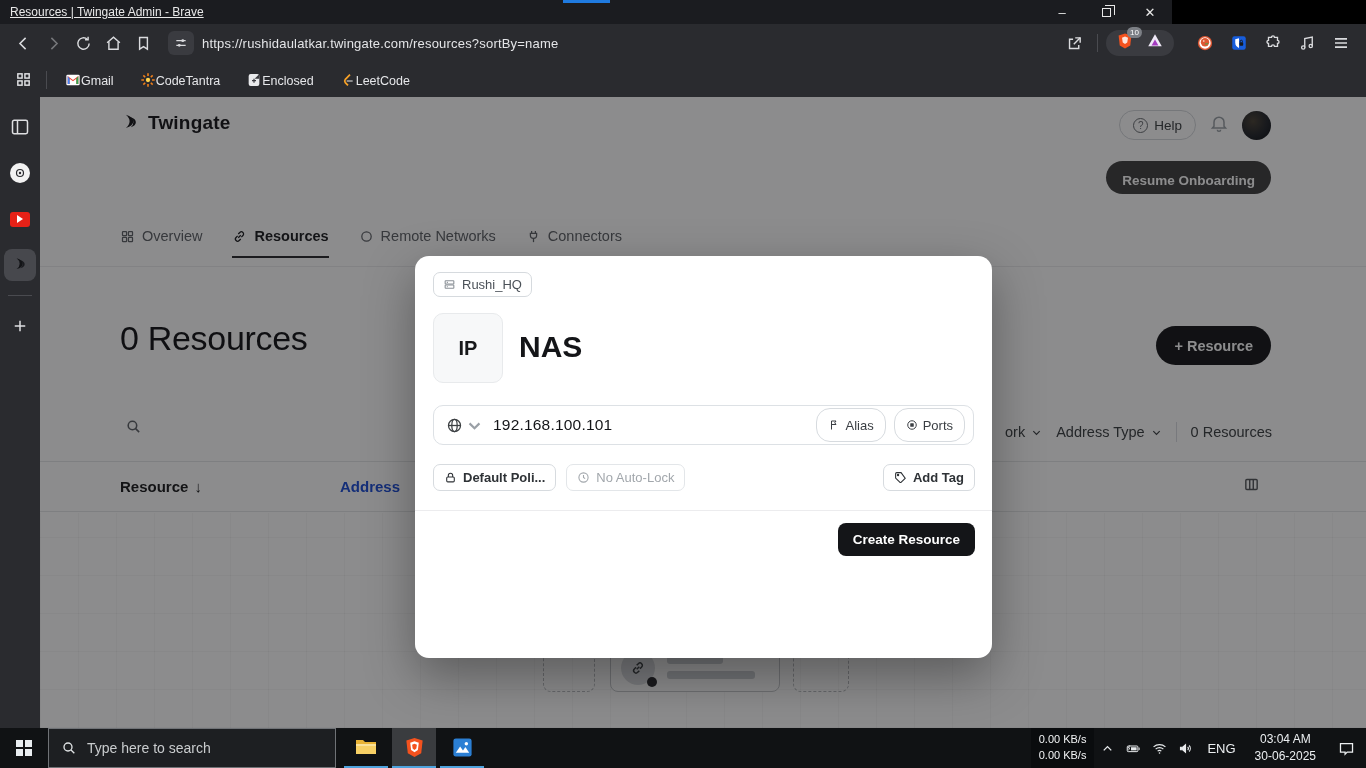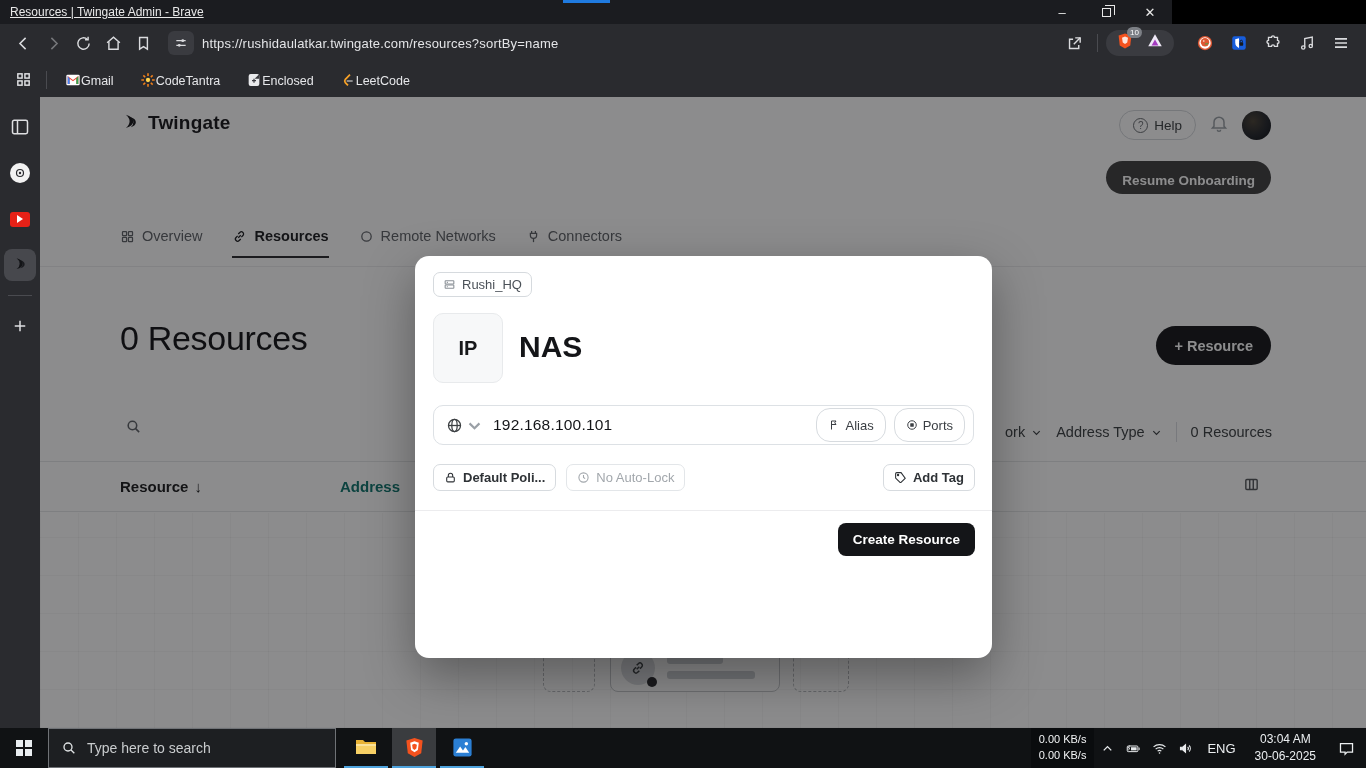--- a/index.html
+++ b/index.html
@@ -89,21 +89,21 @@
   .search-input::placeholder { color:#85898e; }
   .filters { position:absolute; right:94px; top:325px; display:flex; align-items:center; gap:14px;
     font-size:14.5px; color:#3c4043; }
   .filter-item { display:flex; align-items:center; gap:6px; }
   .filter-item svg { width:11px; height:11px; }
   .f-div { width:1px; height:20px; background:#dadce0; }
   .tbl-head { position:absolute; left:0; top:364px; width:1326px; height:51px;
     border-top:1px solid #e5e7e9; border-bottom:1px solid #e5e7e9; display:flex; align-items:center; }
   .col-resource { position:absolute; left:80px; font-size:15px; font-weight:700; color:#1b1c1e;
     display:flex; align-items:center; gap:6px; }
-  .col-address { position:absolute; left:300px; font-size:15px; font-weight:600; color:#0f766e; }
+  .col-address { position:absolute; left:300px; font-size:15px; font-weight:600; color:#1d4ed8; }
   .cols-icon { position:absolute; right:106px; color:#55585c; }
 
   .empty-zone { position:absolute; left:0; top:416px; width:1326px; height:215px;
     background-image:
       repeating-linear-gradient(0deg, rgba(0,0,0,0.03) 0 1px, transparent 1px 38px),
       repeating-linear-gradient(90deg, rgba(0,0,0,0.03) 0 1px, transparent 1px 38px); }
   .ph-card { position:absolute; left:570px; top:130px; width:170px; height:49px;
     border:1px solid #c6c9cc; border-radius:8px; background:#fff; display:flex; align-items:center; padding:0 10px; }
   .ph-circle { position:relative; width:34px; height:34px; border-radius:50%; background:#dcdee1;
     display:flex; align-items:center; justify-content:center; color:#3c4043; }

